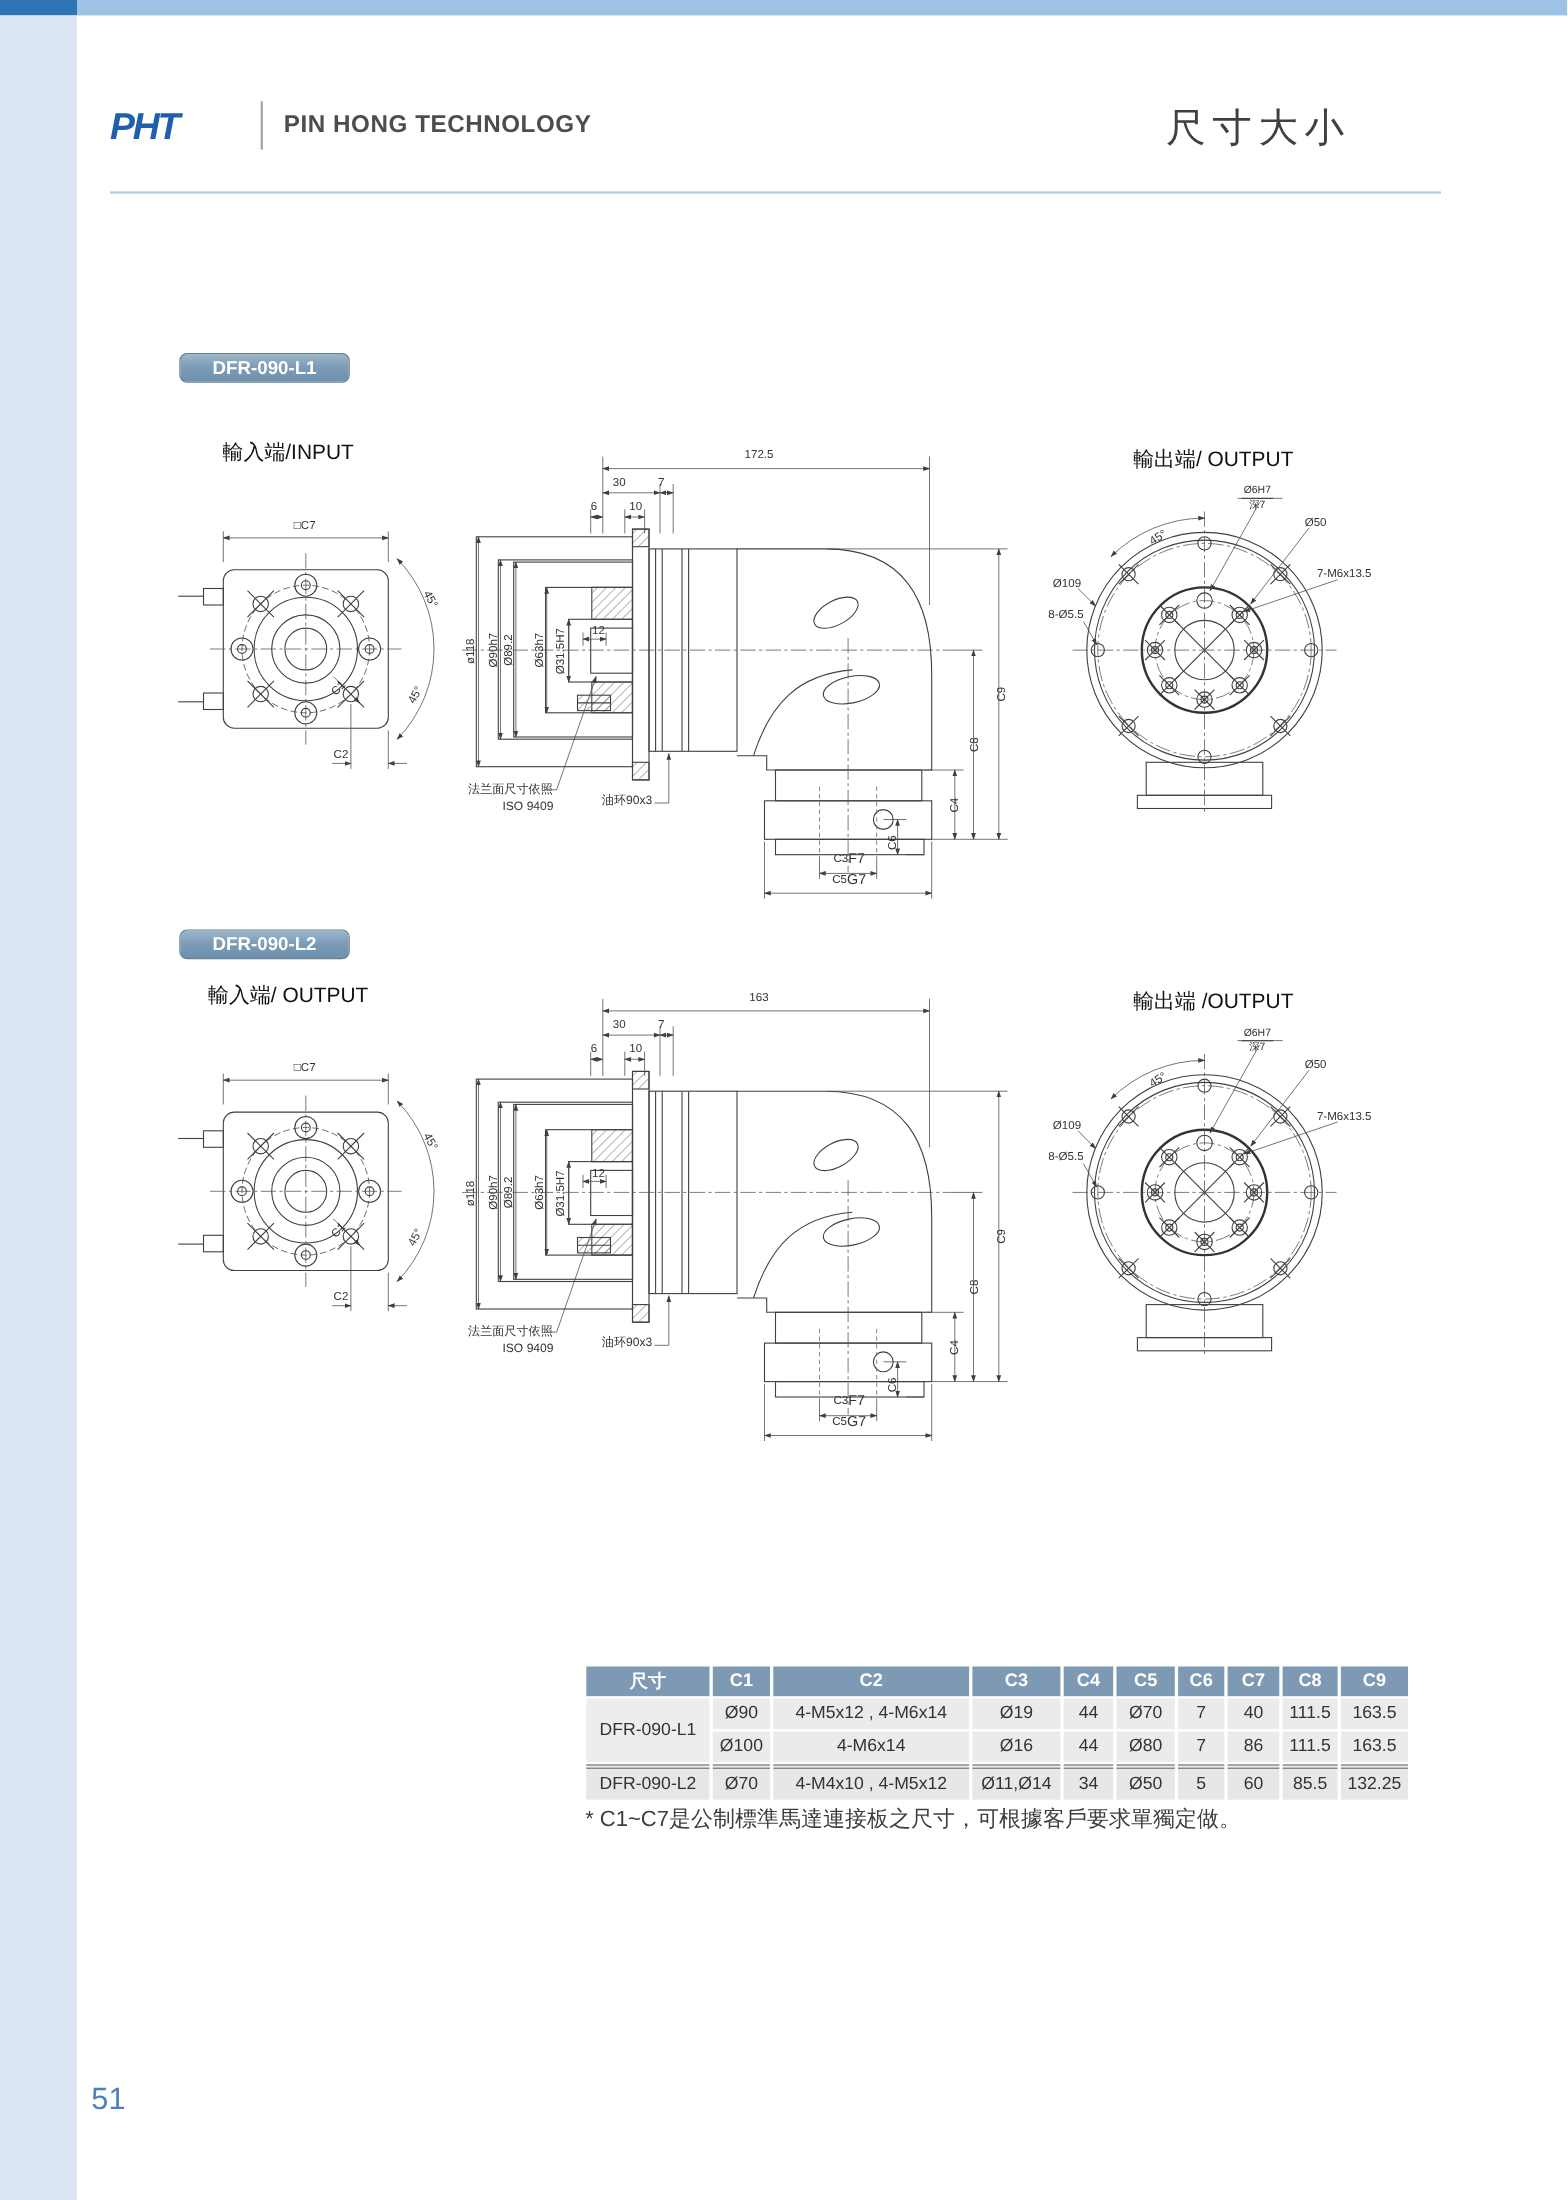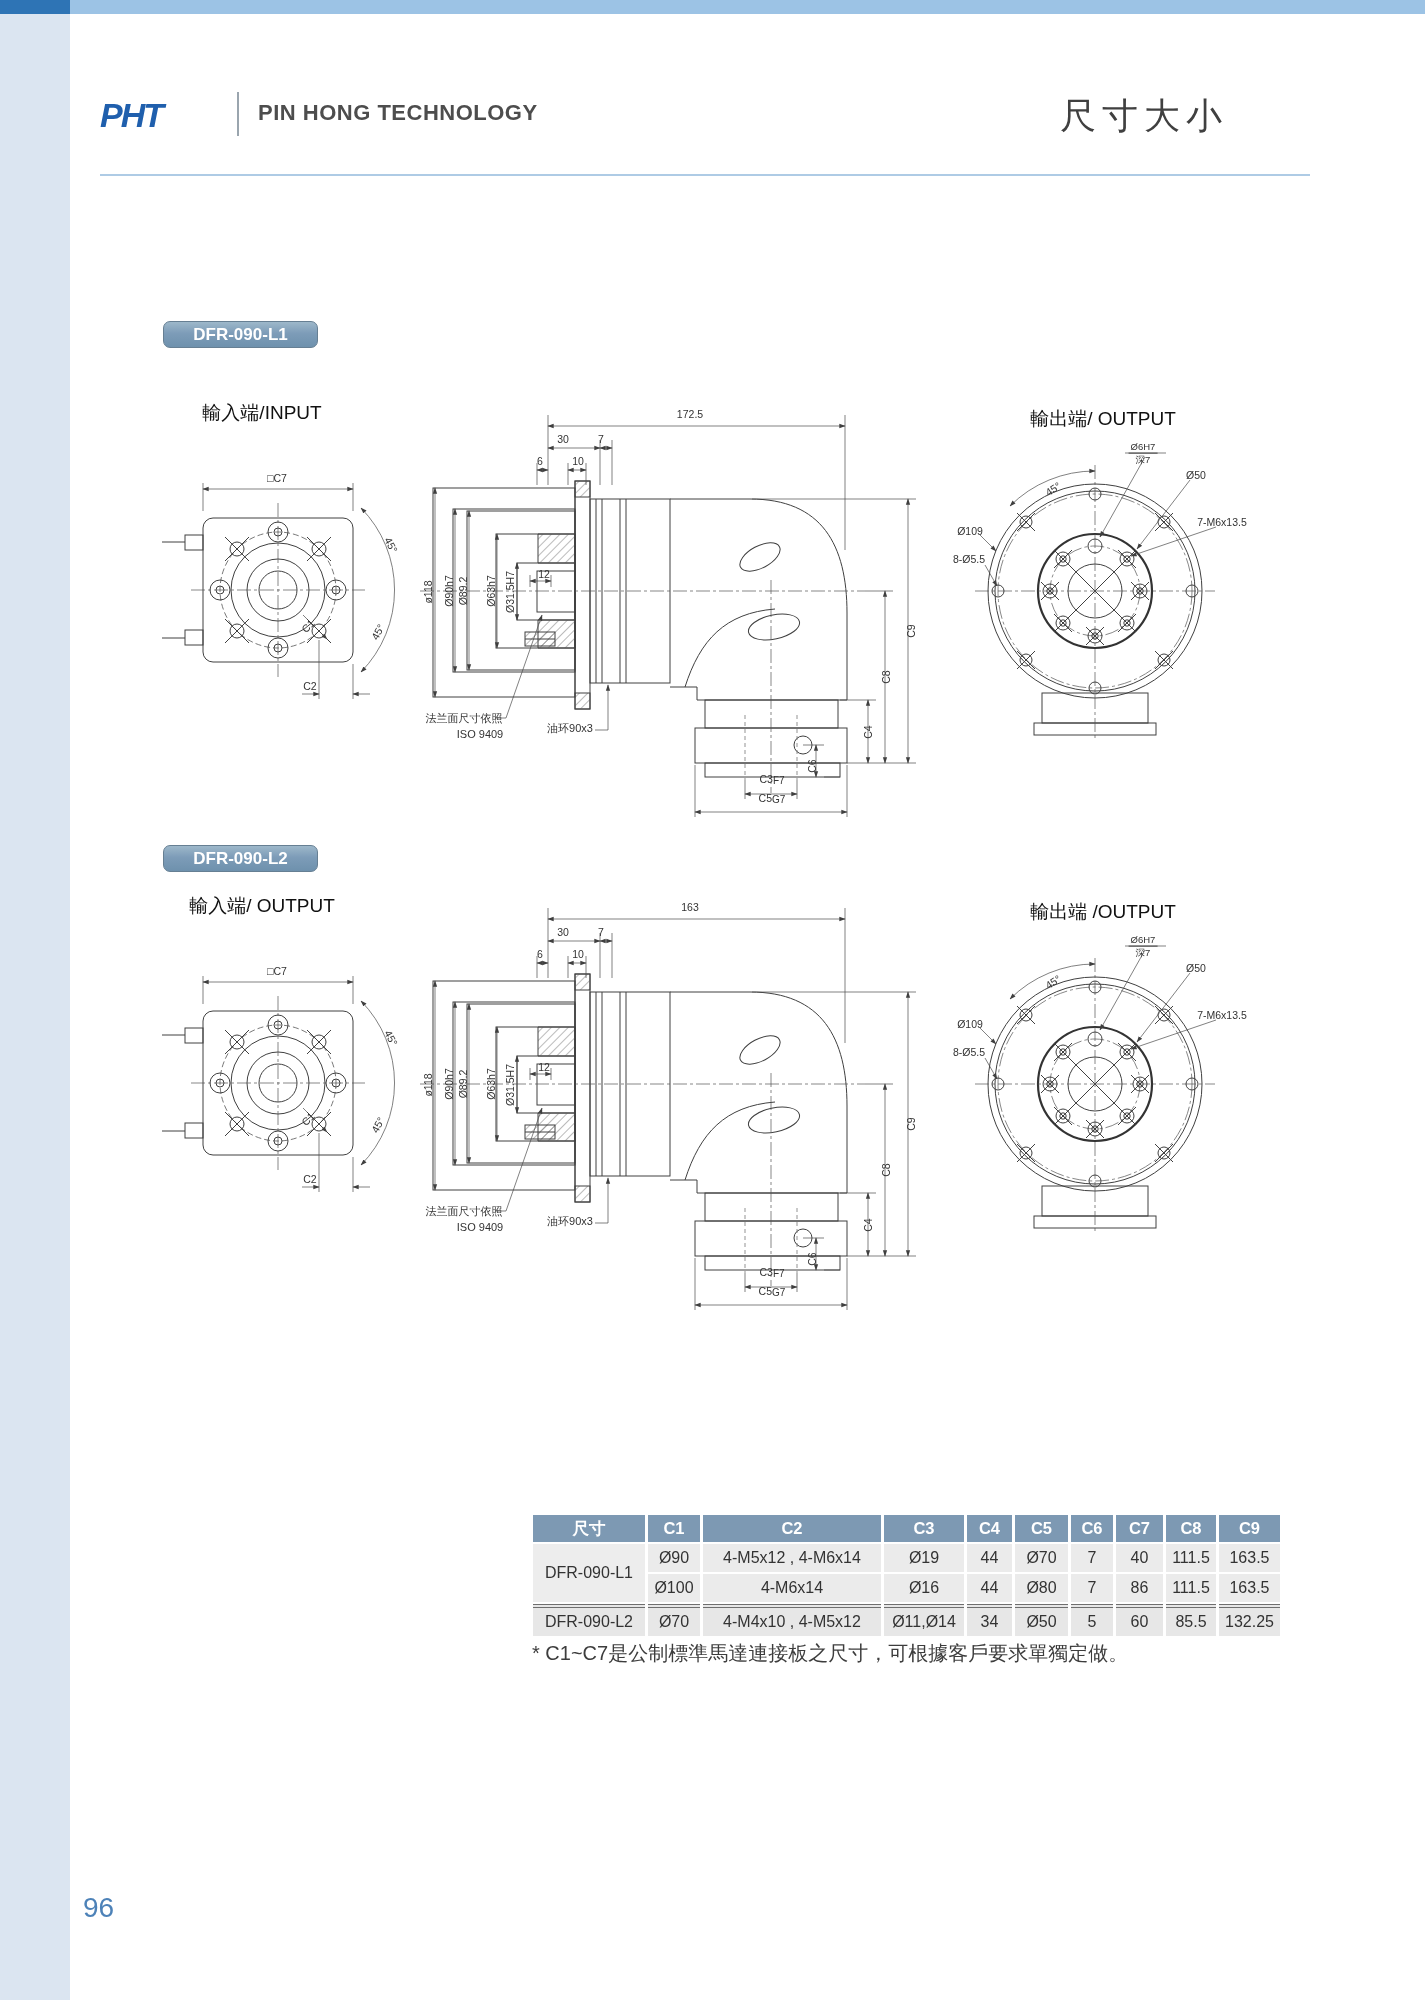--- a/index.html
+++ b/index.html
@@ -18,21 +18,21 @@
   .badge{position:absolute;left:163px;width:153px;height:25px;border-radius:7px;
          background:linear-gradient(180deg,#9db8ca 0%,#7d9cb8 45%,#6e91ad 100%);
          border:1px solid #667f93;color:#ffffff;font-size:17px;font-weight:bold;
          display:flex;align-items:center;justify-content:center;}
   
   .sec{position:absolute;left:0;width:1206px;height:460px;}
   .draw{position:absolute;left:140px;top:0;}
   .L{position:absolute;transform:translate(-50%,-50%);font-size:10.5px;color:#333;white-space:nowrap;line-height:1;}
   .t{font-size:19px;color:#111;}
   .n{font-size:11px;color:#333;}
-  .sub{font-size:10px;vertical-align:-1px;}
+  .sub{font-size:13px;vertical-align:-1px;}
   .frac{position:absolute;transform:translate(-50%,-50%);text-align:center;font-size:9.5px;color:#333;line-height:1.25;}
   .frac .top{border-bottom:1px solid #444;padding:0 2px;display:inline-block;}
   .frac span{display:block;}
   
   svg .s{fill:none;stroke:#404040;stroke-width:1;}
   svg .dim{fill:none;stroke:#4a4a4a;stroke-width:.7;}
   svg .cl{fill:none;stroke:#555;stroke-width:.7;stroke-dasharray:14 3 3 3;}
   svg .dd{fill:none;stroke:#555;stroke-width:.8;stroke-dasharray:6 3;}
   svg .dsh{fill:none;stroke:#666;stroke-width:.7;stroke-dasharray:4 3;}
   svg .thk{fill:none;stroke:#333;stroke-width:2.2;}
@@ -387,14 +387,14 @@
         <td>Ø50</td>
         <td>5</td>
         <td>60</td>
         <td>85.5</td>
         <td>132.25</td>
       </tr>
     </tbody>
   </table>
   <div id="footnote">* C1~C7是公制標準馬達連接板之尺寸，可根據客戶要求單獨定做。</div>
 
-  <div id="page-number">96</div>
+  <div id="page-number">51</div>
 </div>
 
 </body></html>

